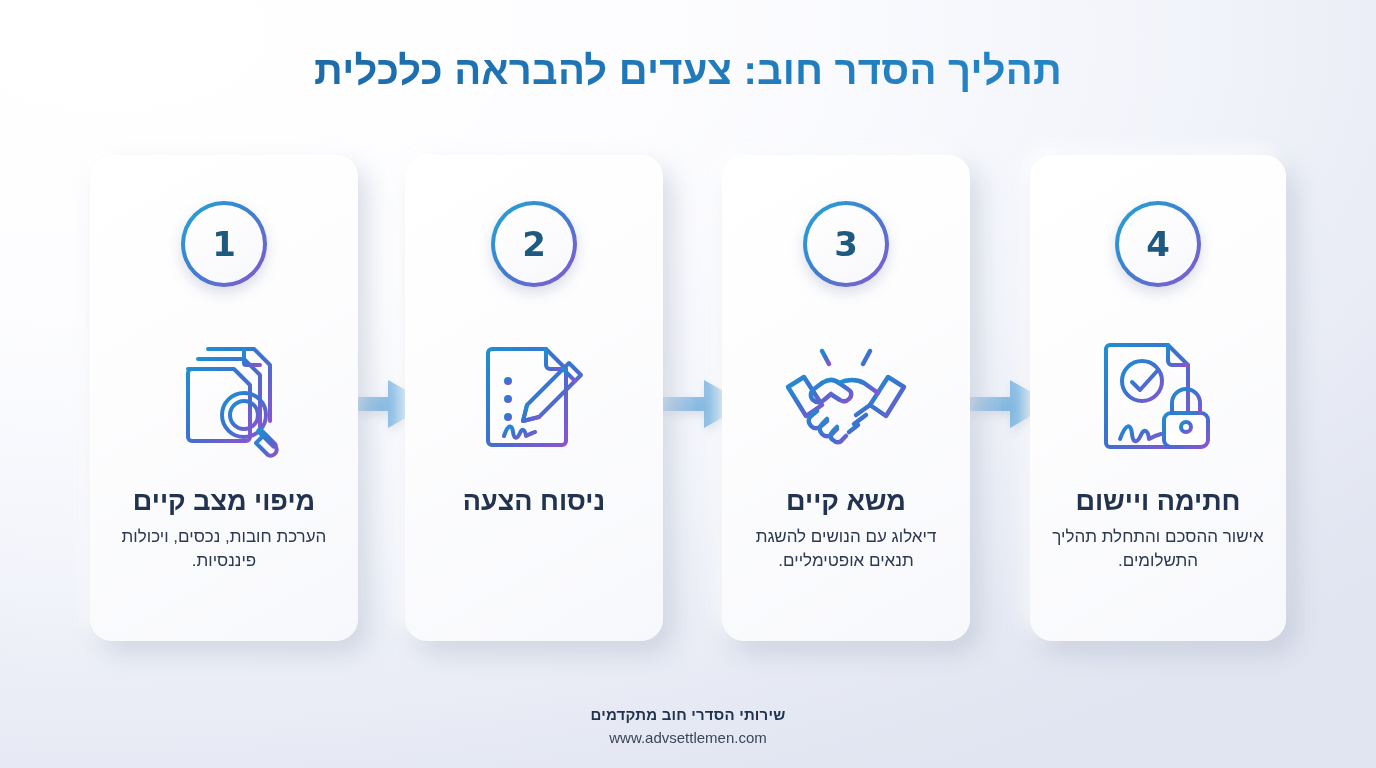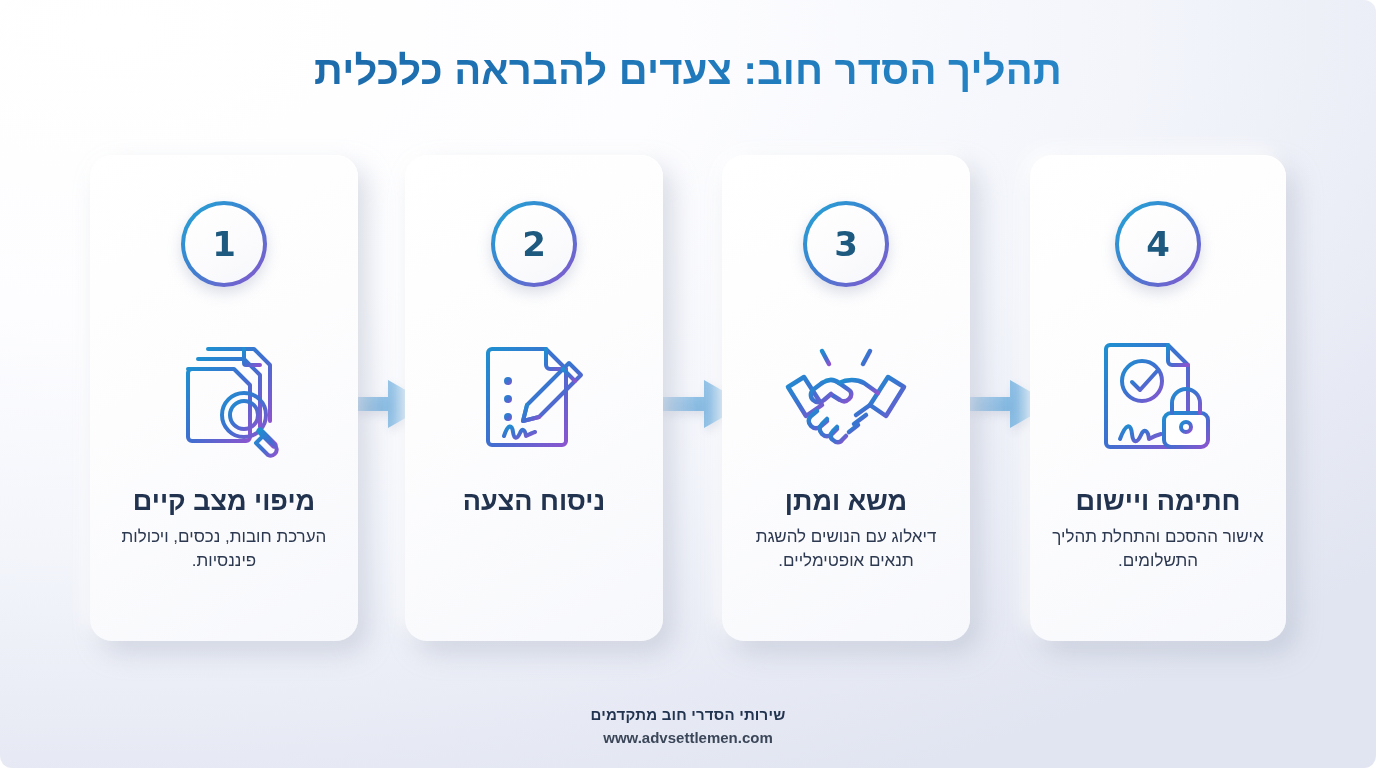--- a/index.html
+++ b/index.html
@@ -8,21 +8,20 @@
     width:1376px;height:768px;overflow:hidden;
     font-family:"Liberation Sans","DejaVu Sans",sans-serif;
     background:#ffffff;
     position:relative;
   }
   #stage{
     position:absolute;inset:0;width:1376px;height:768px;
     background:
       radial-gradient(120% 110% at 8% 4%, #ffffff 0%, #fdfdff 34%, #f3f5fb 62%, #e7eaf4 86%, #e1e5f1 100%);
     overflow:hidden;
-    border-radius:12px;
   }
   
   .title{
     position:absolute;top:46px;left:0;right:0;
     text-align:center;
     font-size:40px;font-weight:700;letter-spacing:.2px;
     line-height:1.2;
     background:linear-gradient(90deg,#1a5f9e 0%,#1f77b8 45%,#2a8fd0 100%);
     -webkit-background-clip:text;background-clip:text;
     color:transparent;-webkit-text-fill-color:transparent;
@@ -89,21 +88,21 @@
   .arrow{position:absolute;top:376px;width:112px;height:56px;}
   .arrow.a1{left:318px;}
   .arrow.a2{left:634px;}
   .arrow.a3{left:940px;}
   .arrow svg{display:block;filter:drop-shadow(3px 4px 5px rgba(150,160,185,.45));}
   
   .footer{
     position:absolute;left:0;right:0;bottom:22px;text-align:center;direction:rtl;
   }
   .footer .f1{font-size:15px;font-weight:700;color:#22334f;letter-spacing:.2px;}
-  .footer .f2{font-size:15px;font-weight:700;color:#3b4759;margin-top:6px;direction:ltr;}
+  .footer .f2{font-size:15px;font-weight:400;color:#3b4759;margin-top:6px;direction:ltr;}
 </style>
 </head>
 <body>
 
 <div id="stage">
 
   <div class="title">תהליך הסדר חוב: צעדים להבראה כלכלית</div>
 
   <div class="arrow a1">
     <svg width="112" height="56" viewBox="0 0 112 56" aria-hidden="true">
@@ -236,21 +235,21 @@
             <path d="M42 44 l-8 6 c-4 3 -4 8 -1 11 3 3 8 3 11 0 l7 -6"></path>
             <path d="M90 66 l-14 10"></path>
             <path d="M86 76 l-12 9"></path>
             <path d="M78 86 l-9 7"></path>
             <path d="M37 72 l-6 5 c-3 3 -3 7 0 10 3 3 7 3 10 0 l6 -5"></path>
             <path d="M47 80 l-5 5 c-3 3 -3 7 0 10 3 3 7 3 10 0 l5 -5"></path>
             <path d="M57 88 l-4 4 c-3 3 -3 7 0 9 3 3 7 3 9 0 l4 -4"></path>
           </g>
         </svg>
       </div>
-      <div class="card-title">משא ומתן</div>
+      <div class="card-title">משא קיים</div>
       <div class="card-desc">דיאלוג עם הנושים להשגת תנאים אופטימליים.</div>
     </div>
 
     <div class="card c4">
       <div class="circle-wrap">
         <div class="circle-inner">4</div>
       </div>
       <div class="icon">
         <svg width="128" height="128" viewBox="0 0 128 128" fill="none" aria-hidden="true">
           <defs>

